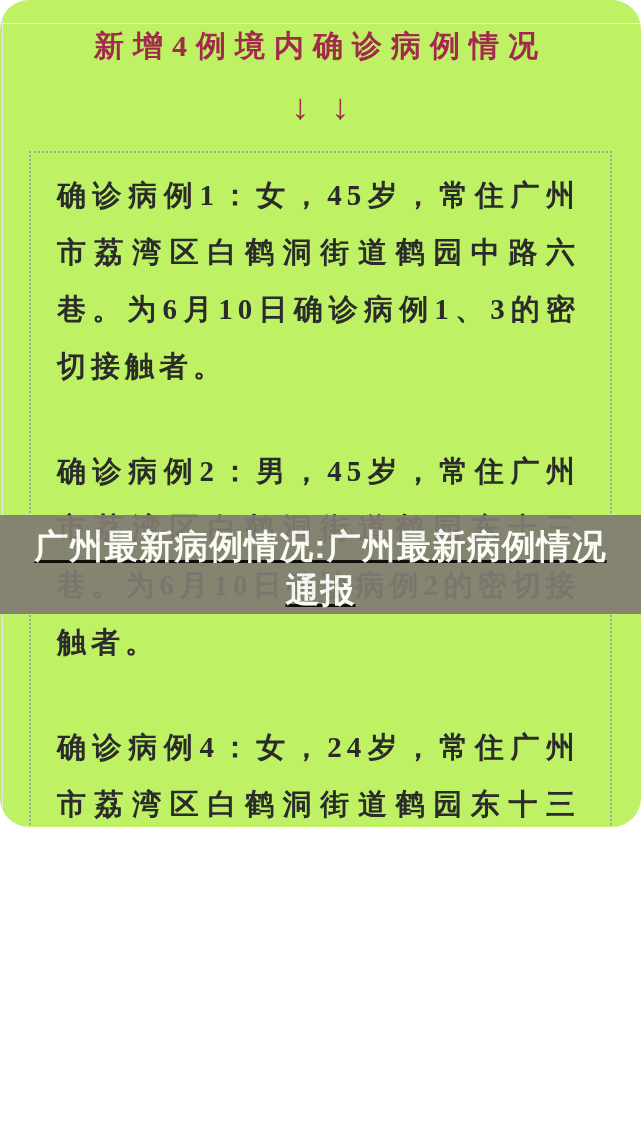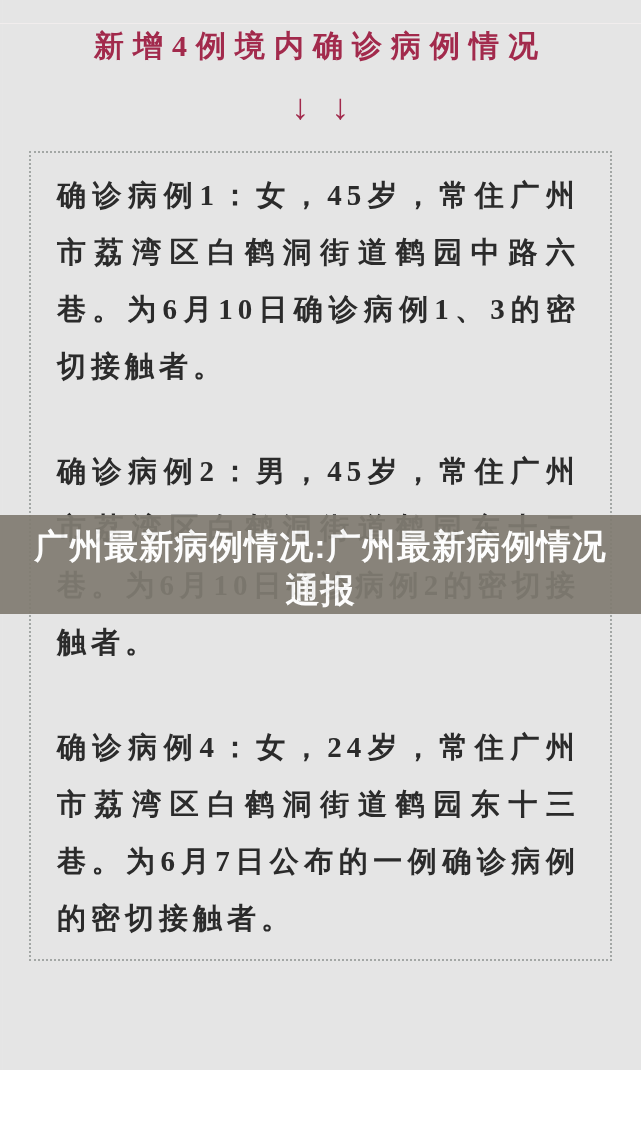--- a/index.html
+++ b/index.html
@@ -6,24 +6,25 @@
     --accent: #a22a4c;
     --overlay-bg: #817c72;
     --body-text: #2b2b2b;
     --box-border: #a3a7a5;
   }
   * { box-sizing: border-box; }
   html, body { margin: 0; padding: 0; background: #ffffff; }
   .canvas {
     position: relative;
     width: 641px;
-    height: 1070px;
-    background: #e5e5e5;
+    height: 827px;
+    background: #bef264;
     overflow: hidden;
     font-family: "Liberation Sans", sans-serif;
+    border-radius: 29px;
   }
   .edge-line-v {
     position: absolute;
     left: 2px; top: 0;
     width: 1px; height: 100%;
     background: #e6e6e6;
   }
   .edge-line-h {
     position: absolute;
     left: 0; top: 23px;
@@ -71,20 +72,21 @@
     top: 515px;
     left: 0;
     width: 641px;
     height: 99px;
     background: var(--overlay-bg);
     opacity: 0.93;
     display: flex;
     align-items: center;
     justify-content: center;
     padding: 6px 34px 0 34px;
+    text-decoration: underline;
   }
   .overlay-text {
     color: #ffffff;
     font-size: 34px;
     font-weight: bold;
     line-height: 44px;
     text-align: center;
     letter-spacing: 1px;
   }
 </style>

